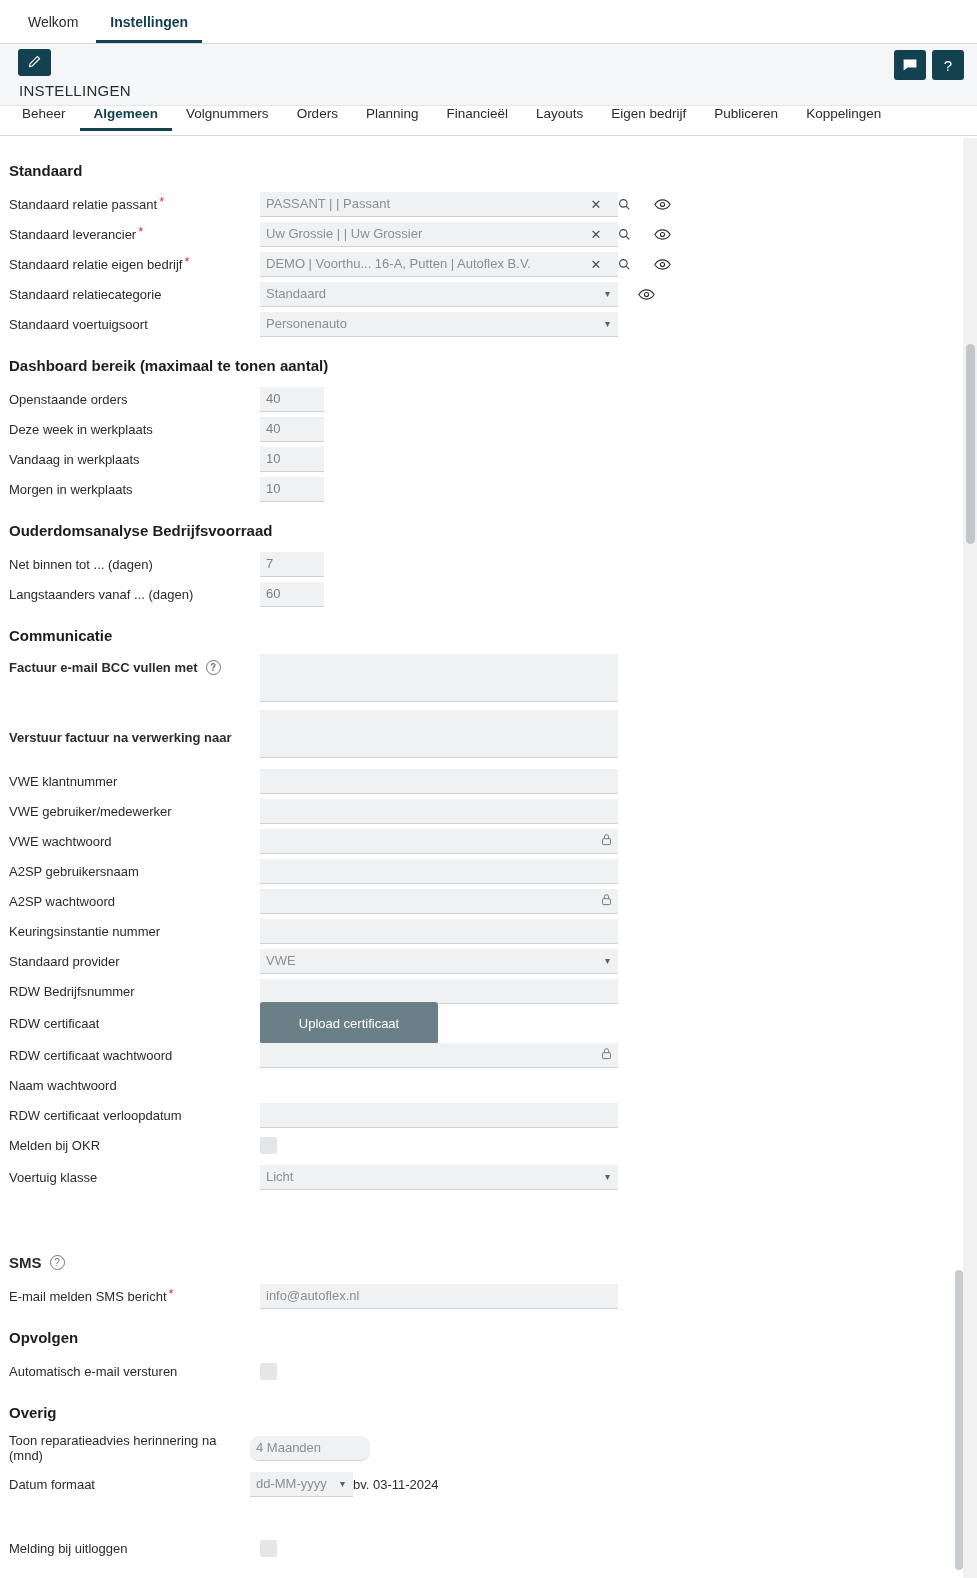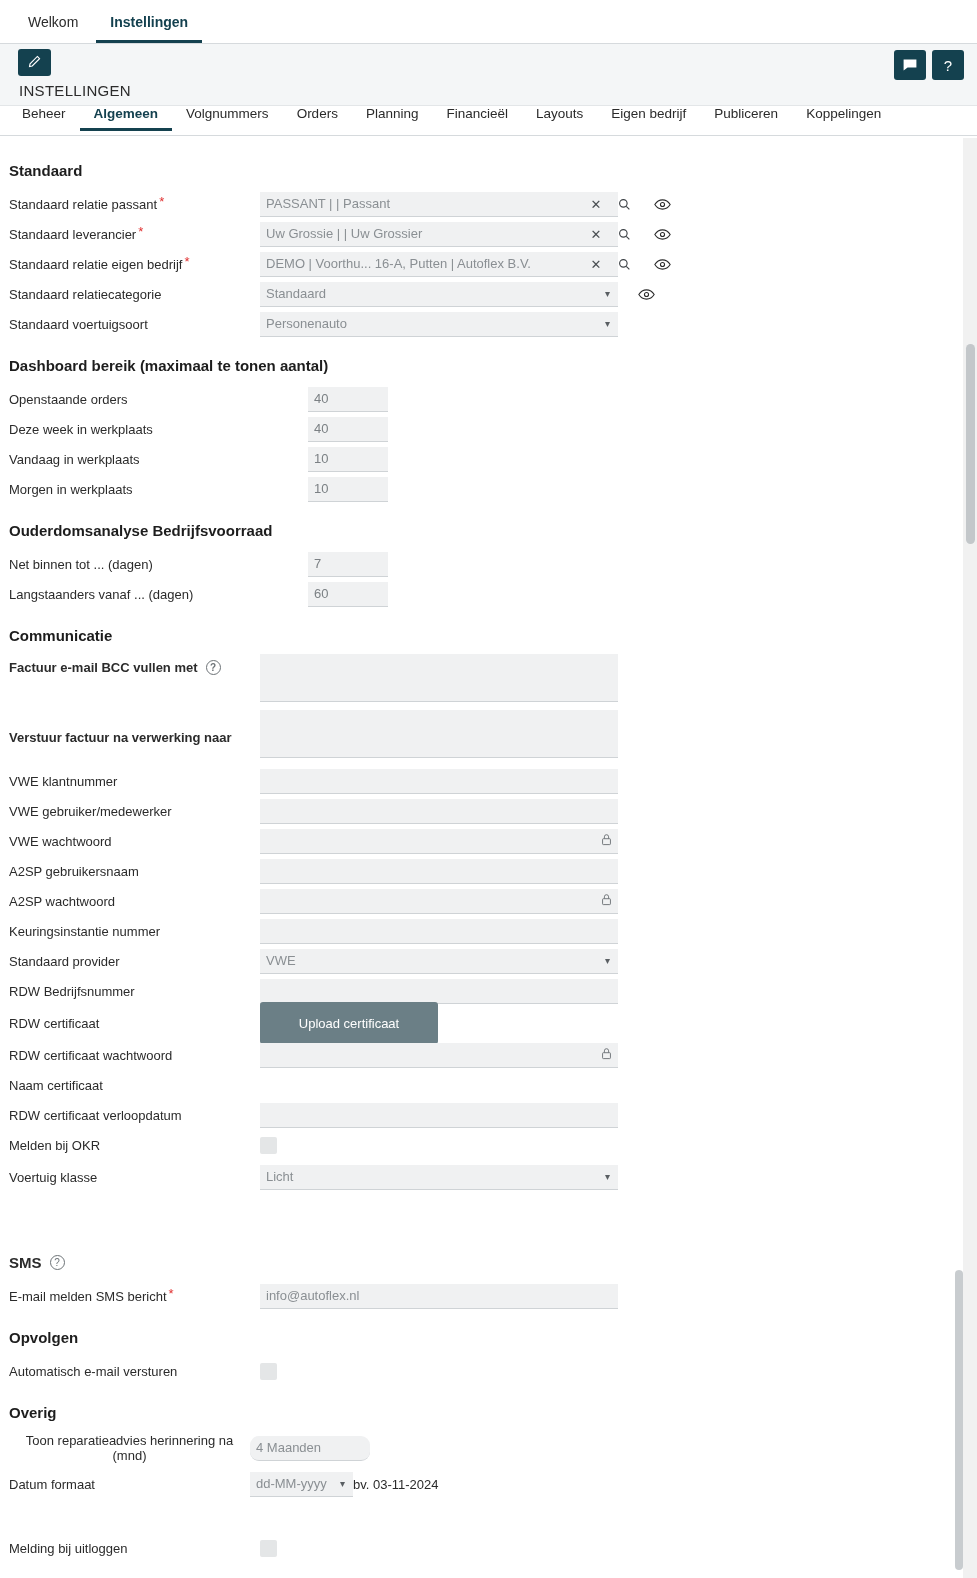--- a/index.html
+++ b/index.html
@@ -118,21 +118,20 @@
     color: #1d1d1d;
     margin: 14px 0 10px 9px;
   }
   h2.section.tight { margin-top: 18px; }
 
   .row {
     display: flex;
     align-items: center;
     height: 30px;
     margin-bottom: 0px;
-    text-align: center;
   }
   .row .lbl {
     width: 260px;
     padding-left: 9px;
     font-size: 13px;
     color: #2b2b2b;
     display: flex;
     align-items: center;
   }
   .req { color: #e03030; font-size: 13px; margin-left: 2px; line-height: 1; position: relative; top: -3px;}
@@ -142,21 +141,21 @@
     background: #f0f1f2;
     border: none;
     border-bottom: 1px solid #cfd3d6;
     display: flex;
     align-items: center;
     padding: 0 6px;
     font-size: 13px;
     color: #8a8f93;
     width: 358px;
   }
-  .field.small { width: 80px; margin-left: 48px; }
+  .field.small { width: 64px; }
   .field.num { color: #7b8084; }
   .field.w120 { width: 120px; border-radius: 9px; }
   .field.empty { color: transparent; }
 
   .fieldwrap { display: flex; align-items: center; gap: 8px; }
   .icn {
     width: 20px; height: 25px;
     display: flex; align-items: center; justify-content: center;
     color: #4a4f53;
     cursor: pointer;
@@ -493,21 +492,21 @@
       <div class="field">
         <span class="lock">
           <svg viewBox="0 0 14 16" width="11" height="13" fill="none" stroke="#6d7377" stroke-width="1.2">
                 <rect x="2" y="7" width="10" height="7.5" rx="1"></rect>
                 <path d="M4.3 7V4.6a2.7 2.7 0 015.4 0V7"></path>
               </svg>
         </span>
       </div>
     </div>
     <div class="row">
-      <div class="lbl">Naam certificaat</div>
+      <div class="lbl">Naam wachtwoord</div>
       <div></div>
     </div>
     <div class="row">
       <div class="lbl">RDW certificaat verloopdatum</div>
       <div class="field empty"></div>
     </div>
     <div class="row">
       <div class="lbl">Melden bij OKR</div>
       <div class="checkbox"></div>
     </div>

